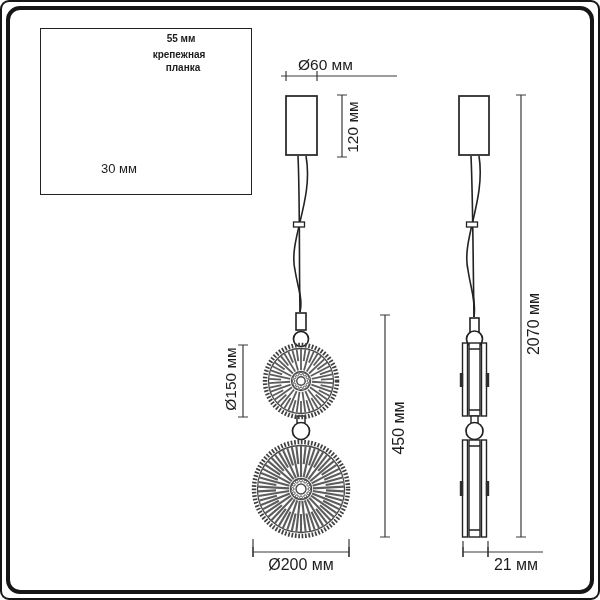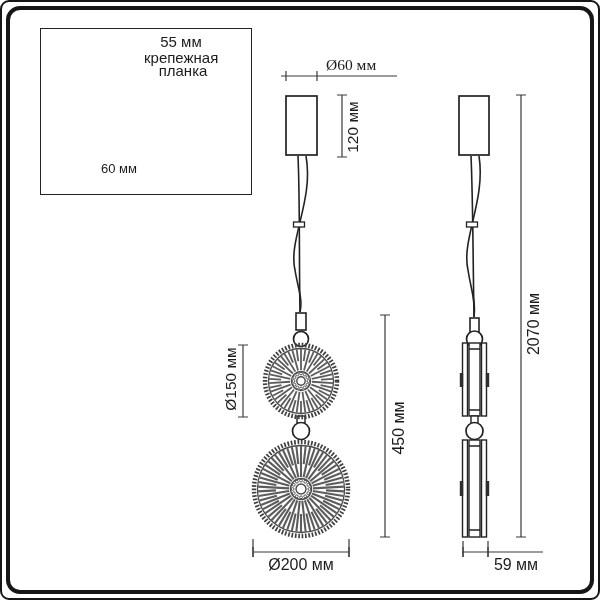--- a/index.html
+++ b/index.html
@@ -5,21 +5,21 @@
   html,body{margin:0;padding:0;background:#fff;}
   body{width:600px;height:600px;position:relative;overflow:hidden;
        font-family:"Liberation Sans",sans-serif;color:#1c1c1c;}
   .frame-outer{position:absolute;inset:0;border:2px solid #161616;border-radius:9px;pointer-events:none;}
   .frame-inner{position:absolute;inset:6px;border:4px solid #161616;border-radius:14px;pointer-events:none;}
   .inset-box{position:absolute;left:40px;top:28px;width:210px;height:165px;border:1.5px solid #222;background:#fff;}
   svg.art{position:absolute;left:0;top:0;}
   .lbl{position:absolute;white-space:nowrap;color:#1c1c1c;}
   .lbl.c{text-align:center;}
   .rot{transform:rotate(-90deg);transform-origin:center center;text-align:center;}
-  .f10{font-size:15px;}
+  .f10{font-size:10px;font-weight:bold;}
   .f13{font-size:13px;}
   .f15{font-size:15.5px;}
   .f16{font-size:16px;}
 </style>
 </head>
 <body>
 
 <svg class="art" width="600" height="600" viewBox="0 0 600 600">
 
   <g fill="none" stroke="#222" stroke-width="2">
@@ -258,22 +258,22 @@
 </svg>
 
 <div class="inset-box"></div>
 
 <div class="frame-inner"></div>
 <div class="frame-outer"></div>
 
 <div class="lbl c f10" style="left:151px;top:33px;width:60px;">55 мм</div>
 <div class="lbl c f10" style="left:144px;top:49px;width:70px;">крепежная</div>
 <div class="lbl c f10" style="left:148px;top:62px;width:70px;">планка</div>
-<div class="lbl c f13" style="left:89px;top:161px;width:60px;">60 мм</div>
-
-<div class="lbl f15" style="left:326px;top:56px;font-family:Liberation Serif, serif;">Ø60 мм</div>
+<div class="lbl c f13" style="left:89px;top:161px;width:60px;">30 мм</div>
+
+<div class="lbl f15" style="left:298px;top:56px;">Ø60 мм</div>
 <div class="lbl c rot f15" style="left:313px;top:118px;width:80px;">120 мм</div>
 <div class="lbl c rot f15" style="left:186px;top:370px;width:90px;">Ø150 мм</div>
 <div class="lbl c rot f16" style="left:359px;top:419px;width:80px;">450 мм</div>
 <div class="lbl c f16" style="left:251px;top:556px;width:100px;text-align:center;">Ø200 мм</div>
 
 <div class="lbl c rot f16" style="left:489px;top:315px;width:90px;">2070 мм</div>
-<div class="lbl c f16" style="left:481px;top:556px;width:70px;">59 мм</div>
+<div class="lbl c f16" style="left:481px;top:556px;width:70px;">21 мм</div>
 
 </body></html>

